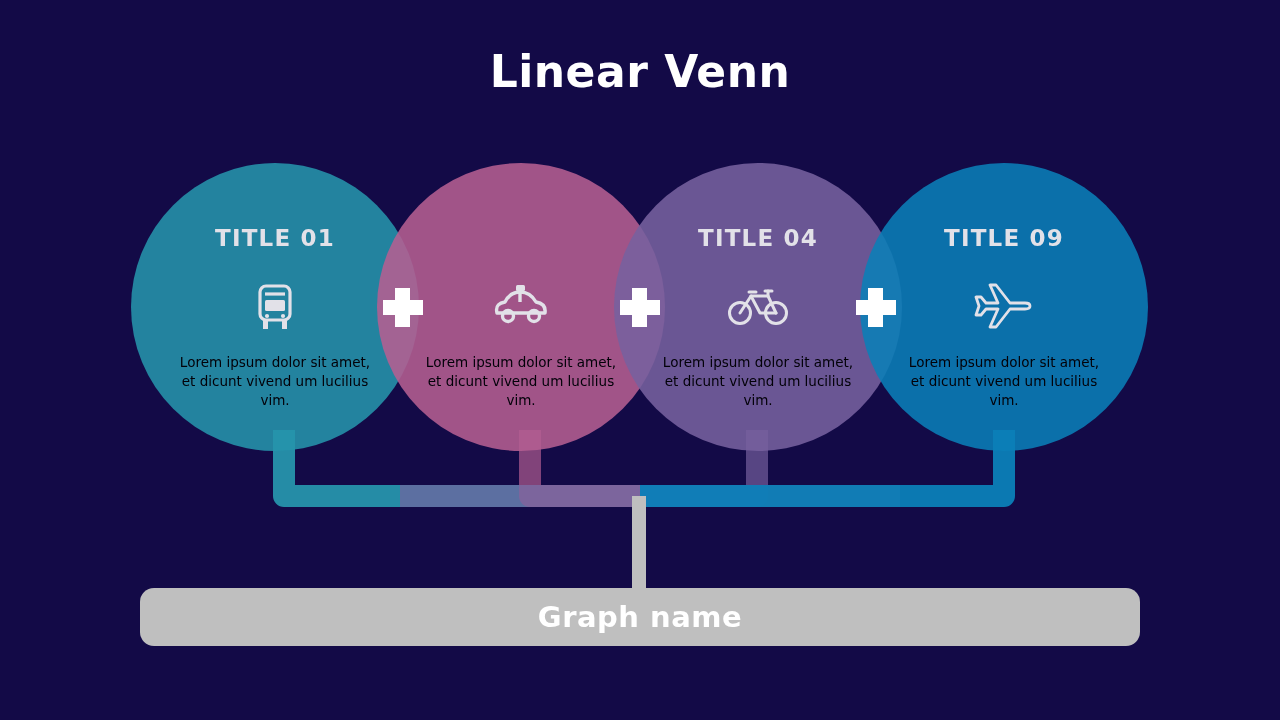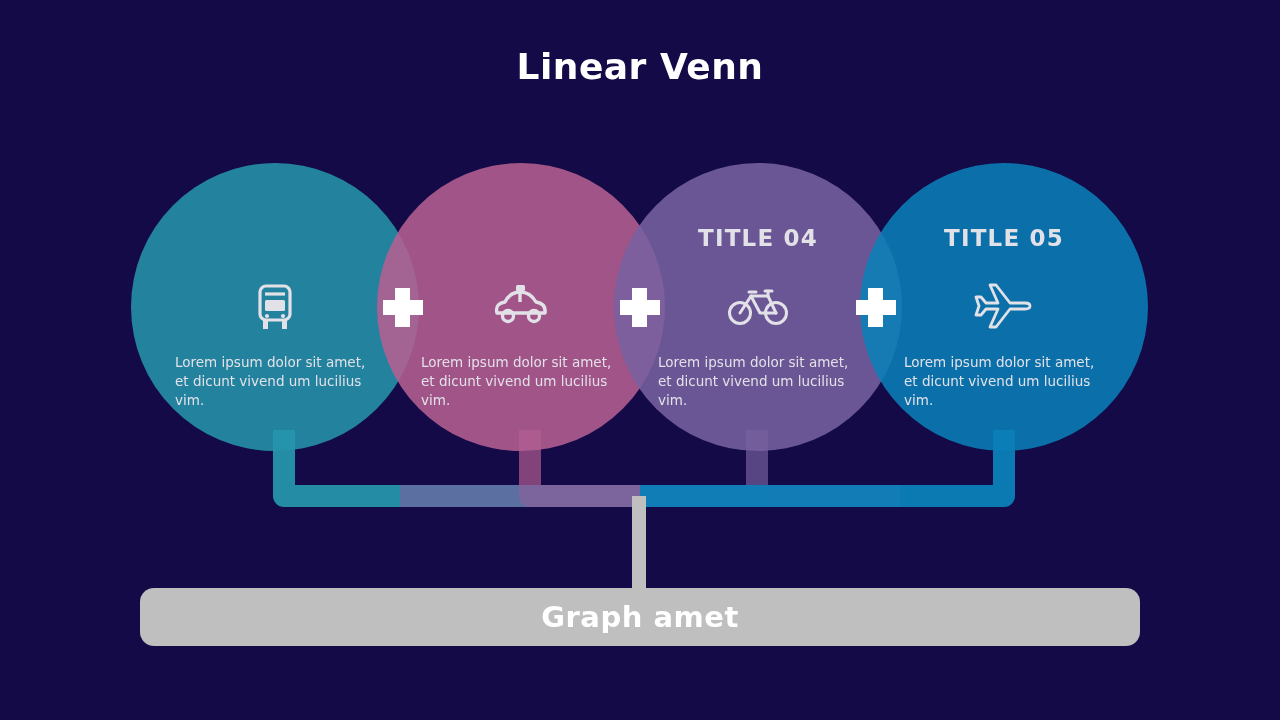--- a/index.html
+++ b/index.html
@@ -18,21 +18,21 @@
     height: 720px;
     background: #130a47;
   }
   #page-title {
     position: absolute;
     top: 46px;
     left: 0;
     width: 1280px;
     text-align: center;
     color: #ffffff;
-    font-size: 36px;
+    font-size: 44px;
     font-weight: bold;
     letter-spacing: 0.5px;
     font-family: "DejaVu Sans", "Liberation Sans", sans-serif;
   }
 
   
   #connectors {
     position: absolute;
     left: 0;
     top: 0;
@@ -70,22 +70,22 @@
   }
   .venn-circle .c-icon svg {
     display: inline-block;
     vertical-align: top;
   }
   .venn-circle .c-desc {
     position: absolute;
     top: 190px;
     left: 44px;
     width: 200px;
-    text-align: left;
-    color: #ffffff;
+    text-align: center;
+    color: #000000;
     font-size: 13.5px;
     line-height: 19px;
   }
 
   
   .plus-badge {
     position: absolute;
     top: 283px;
     width: 48px;
     height: 48px;
@@ -142,20 +142,21 @@
 
     <path d="M 284 430 L 284 496 L 640 496" fill="none" stroke="#2694ac" stroke-width="22" stroke-linecap="butt" stroke-linejoin="round" opacity="0.95" style="stroke-dasharray:none"></path>
     <path d="M 530 430 L 530 496 L 900 496" fill="none" stroke="#b55f92" stroke-width="22" stroke-linejoin="round" opacity="0.68"></path>
     <path d="M 757 430 L 757 496 L 400 496" fill="none" stroke="#77619f" stroke-width="22" stroke-linejoin="round" opacity="0.68"></path>
     <path d="M 1004 430 L 1004 496 L 640 496" fill="none" stroke="#0b7fb8" stroke-width="22" stroke-linejoin="round" opacity="0.95"></path>
 
     <rect x="632" y="496" width="14" height="104" fill="#bfbfbf"></rect>
   </svg>
 
   <div class="venn-circle" style="left:131px; background:#2694ac;">
+    <div class="c-title">TITLE 01</div>
     <div class="c-icon">
       <svg width="44" height="50" viewBox="0 0 44 50" fill="none" stroke="#ffffff" stroke-width="3.2">
         <rect x="7" y="3" width="30" height="34" rx="6"></rect>
         <line x1="12" y1="11" x2="32" y2="11"></line>
         <rect x="12" y="17" width="20" height="11" rx="1.5" fill="#ffffff" stroke="none"></rect>
         <circle cx="14" cy="33" r="2.1" fill="#ffffff" stroke="none"></circle>
         <circle cx="30" cy="33" r="2.1" fill="#ffffff" stroke="none"></circle>
         <rect x="10" y="38" width="5" height="8" fill="#ffffff" stroke="none"></rect>
         <rect x="29" y="38" width="5" height="8" fill="#ffffff" stroke="none"></rect>
       </svg>
@@ -186,21 +187,21 @@
         <path d="M24 13 L33 30 L49 30"></path>
         <path d="M22 9 L29 9"></path>
         <path d="M38 8 L45 8"></path>
         <path d="M41 8 L41 13"></path>
       </svg>
     </div>
     <div class="c-desc">Lorem ipsum dolor sit amet, et dicunt vivend um lucilius vim.</div>
   </div>
 
   <div class="venn-circle" style="left:860px; background:#0b7fb8;">
-    <div class="c-title">TITLE 05</div>
+    <div class="c-title">TITLE 09</div>
     <div class="c-icon">
       <svg width="62" height="48" viewBox="0 0 62 48" fill="none" stroke="#ffffff" stroke-width="2.8" stroke-linejoin="round">
         <path d="M57 23 C57 25 55 26 52 26 L37 26 L23 44 L17 44 L25 26 L13 26 L8 32 L3 32 L6 23 L3 14 L8 14 L13 20 L25 20 L17 2 L23 2 L37 20 L52 20 C55 20 57 21 57 23 Z"></path>
       </svg>
     </div>
     <div class="c-desc">Lorem ipsum dolor sit amet, et dicunt vivend um lucilius vim.</div>
   </div>
 
   <div class="plus-badge" style="left:379px;">
     <div class="bar-h"></div>
@@ -209,16 +210,16 @@
   <div class="plus-badge" style="left:616px;">
     <div class="bar-h"></div>
     <div class="bar-v"></div>
   </div>
   <div class="plus-badge" style="left:852px;">
     <div class="bar-h"></div>
     <div class="bar-v"></div>
   </div>
 
   <div id="graph-bar">
-    <div class="label">Graph amet</div>
+    <div class="label">Graph name</div>
   </div>
 
 </div>
 
 </body></html>

